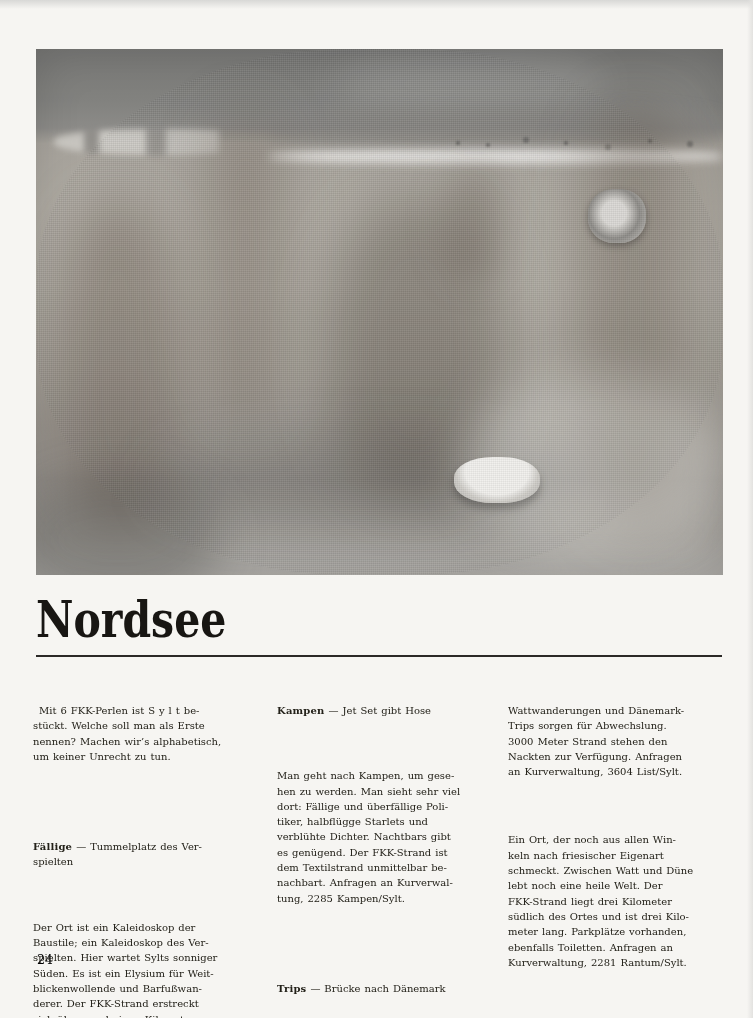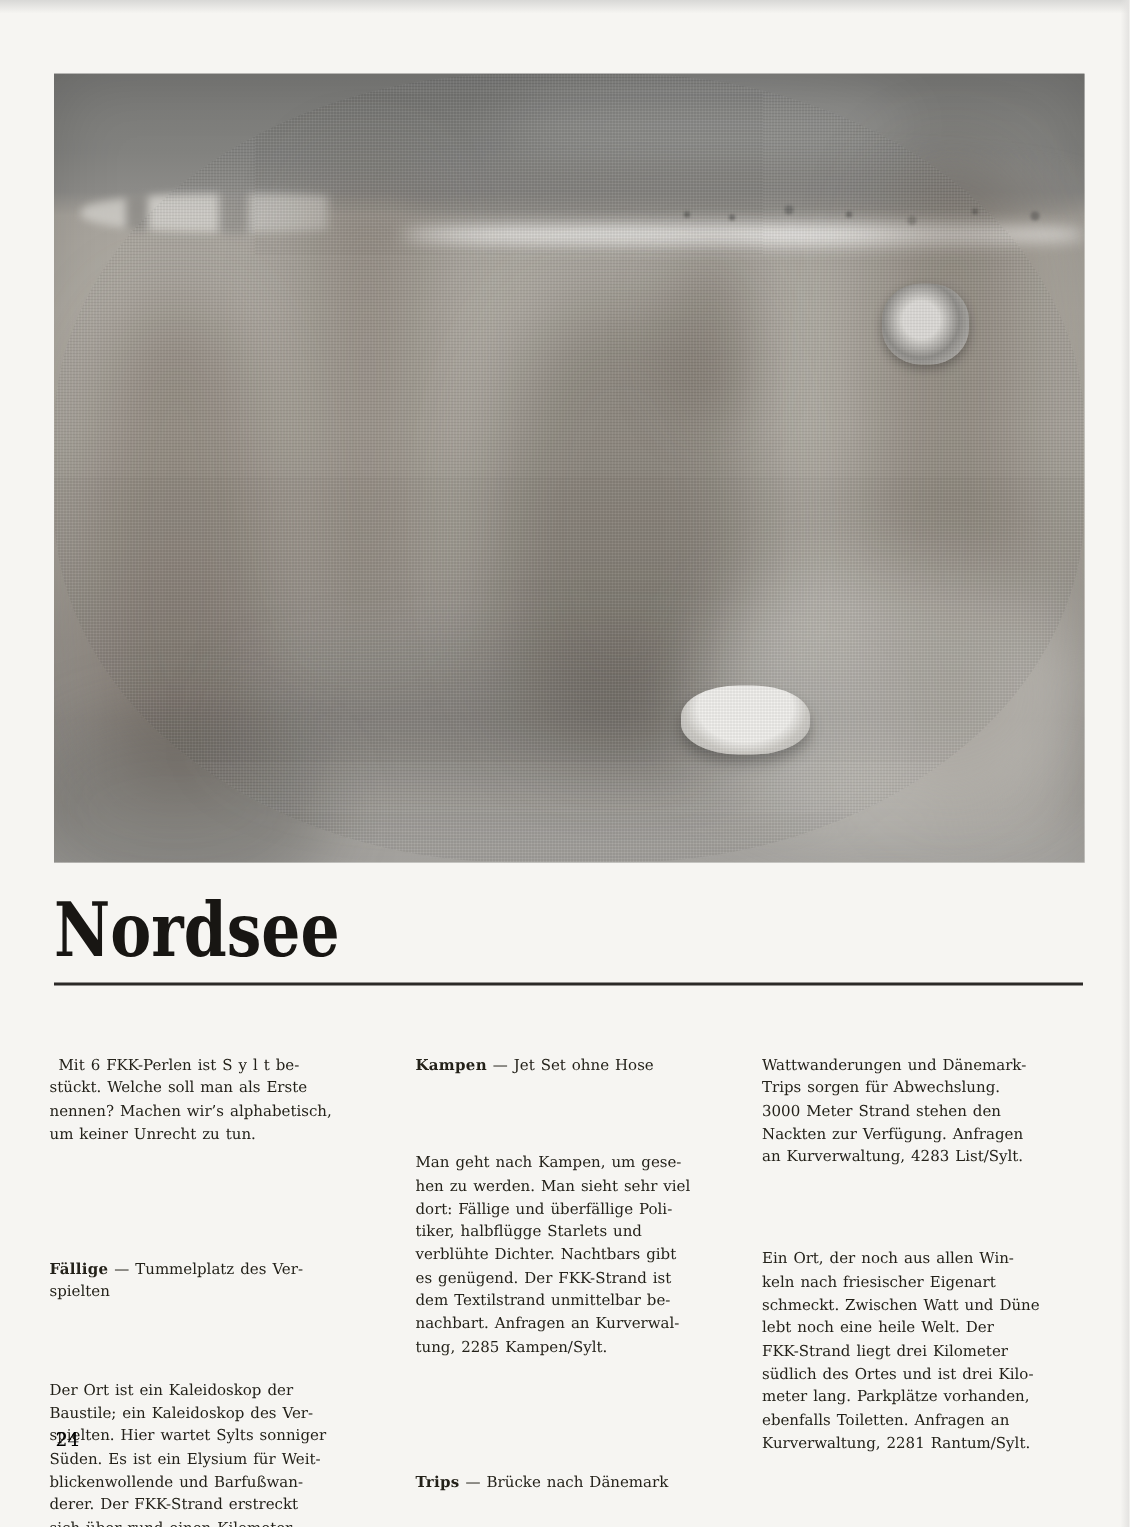--- a/index.html
+++ b/index.html
@@ -131,39 +131,39 @@
 Baustile; ein Kaleidoskop des Ver-
 spielten. Hier wartet Sylts sonniger
 Süden. Es ist ein Elysium für Weit-
 blickenwollende und Barfußwan-
 derer. Der FKK-Strand erstreckt
 sich über rund einen Kilometer.
 Anfragen an Kurverwaltung, 2284
 Hörnum/Sylt.</p>
   </div>
   <div class="col col2">
-    <p class="subhead"><b>Kampen</b><span> — Jet Set ohne Hose</span></p>
+    <p class="subhead"><b>Kampen</b><span> — Jet Set gibt Hose</span></p>
     <p class="para">Man geht nach Kampen, um gese-
 hen zu werden. Man sieht sehr viel
 dort: Fällige und überfällige Poli-
 tiker, halbflügge Starlets und
 verblühte Dichter. Nachtbars gibt
 es genügend. Der FKK-Strand ist
 dem Textilstrand unmittelbar be-
 nachbart. Anfragen an Kurverwal-
 tung, 2285 Kampen/Sylt.</p>
     <p class="subhead"><b>Trips</b><span> — Brücke nach Dänemark</span></p>
     
   </div>
   <div class="col col3">
     <p class="para">Wattwanderungen und Dänemark-
 Trips sorgen für Abwechslung.
 3000 Meter Strand stehen den
 Nackten zur Verfügung. Anfragen
-an Kurverwaltung, 4283 List/Sylt.</p>
+an Kurverwaltung, 3604 List/Sylt.</p>
     <p class="para">Ein Ort, der noch aus allen Win-
 keln nach friesischer Eigenart
 schmeckt. Zwischen Watt und Düne
 lebt noch eine heile Welt. Der
 FKK-Strand liegt drei Kilometer
 südlich des Ortes und ist drei Kilo-
 meter lang. Parkplätze vorhanden,
 ebenfalls Toiletten. Anfragen an
 Kurverwaltung, 2281 Rantum/Sylt.</p>
   </div>

